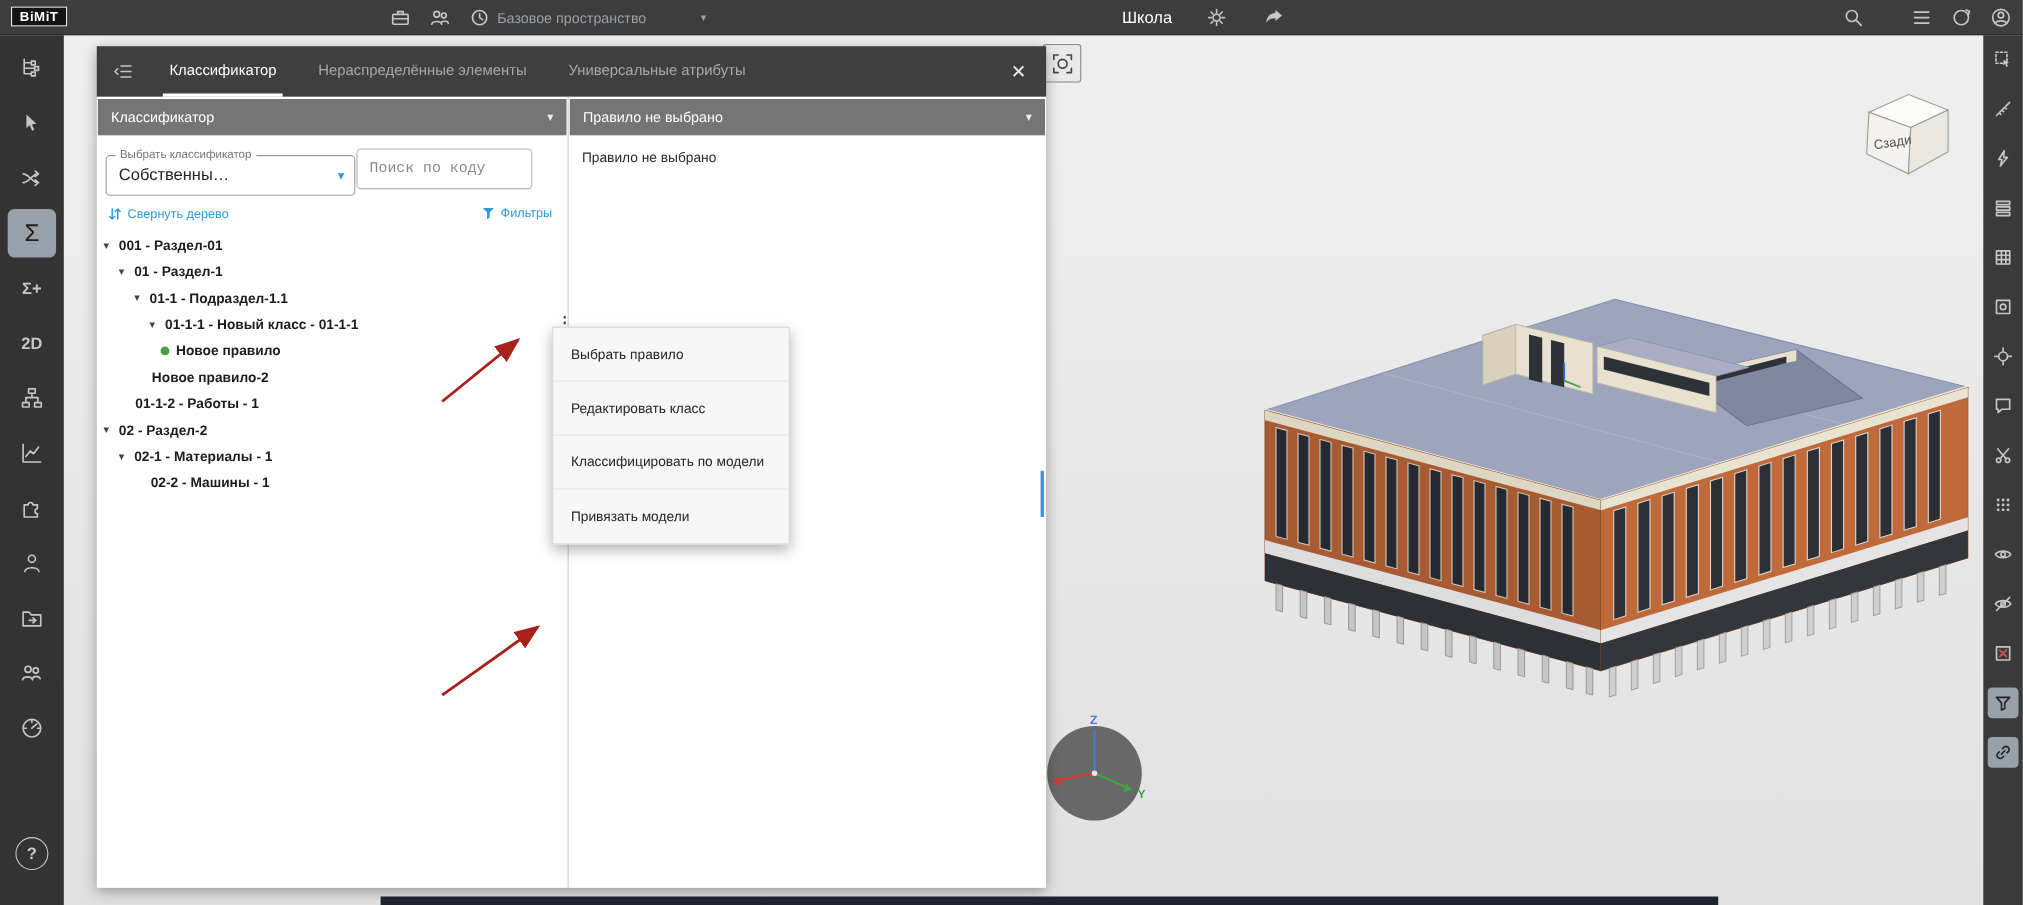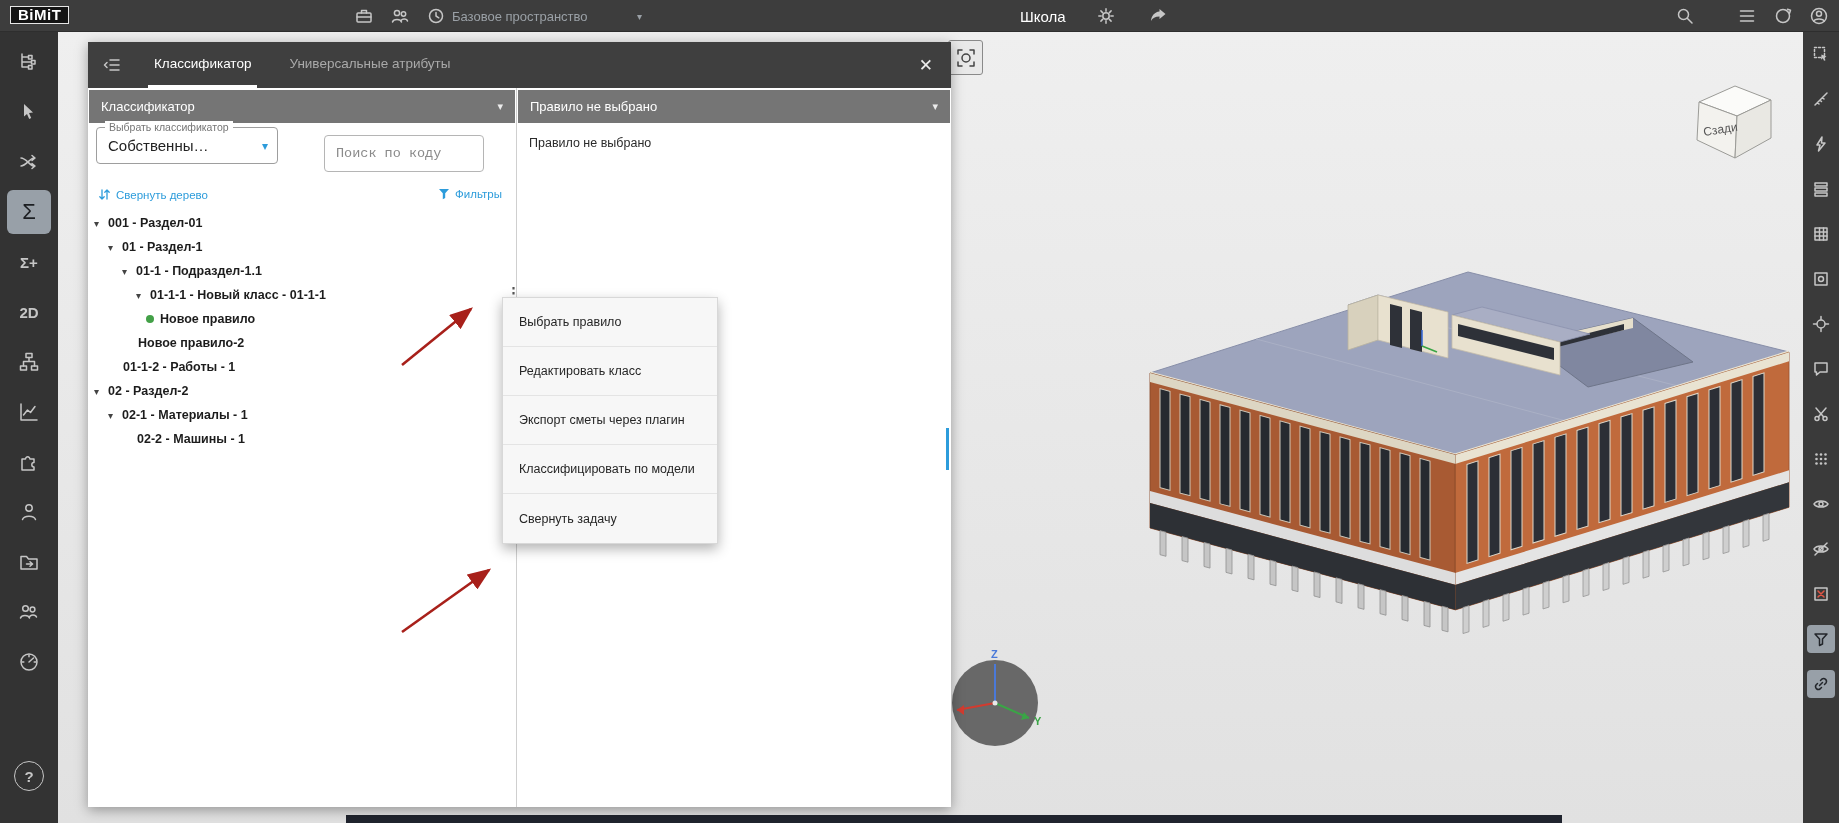--- a/index.html
+++ b/index.html
@@ -6,21 +6,21 @@
   html,body { background:#2b2b2b; }
   #app { position:relative; width:1839px; height:823px; overflow:hidden;
          font-family:"Liberation Sans", sans-serif; background:#e7e7e7; }
 
   svg.ic { fill:none; stroke:#c6c6c6; stroke-width:1.5; stroke-linecap:round; stroke-linejoin:round; display:block; }
 
   
   .topbar { position:absolute; left:0; top:0; width:1839px; height:32px; background:#3d3d3d;
             border-bottom:1px solid #2e2e2e; z-index:30; }
   .logo { position:absolute; left:10px; top:6px; border:1px solid #e6e6e6; background:#141414;
-          color:#fff; font-weight:bold; font-size:15px; line-height:16px; padding:0 7px; letter-spacing:.5px; }
+          color:#fff; font-weight:bold; font-size:12px; line-height:16px; padding:0 7px; letter-spacing:.5px; }
   .tb-g1 { position:absolute; left:352px; top:0; height:32px; display:flex; align-items:center; gap:12px; }
   .tb-ws { position:absolute; left:452px; top:0; width:190px; height:32px; display:flex; align-items:center;
            justify-content:space-between; color:#9aa0a6; font-size:13px; cursor:pointer; }
   .tb-ws .car { font-size:10px; }
   .tb-center { position:absolute; left:1020px; top:0; height:32px; display:flex; align-items:center; gap:28px; }
   .tb-title { color:#fff; font-size:15px; }
   .tb-right { position:absolute; right:8px; top:0; height:32px; display:flex; align-items:center; gap:12px; }
   .tb-btn { width:24px; height:24px; display:flex; align-items:center; justify-content:center; cursor:pointer; }
   .mr26 { margin-right:26px; }
 
@@ -61,21 +61,21 @@
          padding:0 6px; border-bottom:3px solid transparent; cursor:pointer; white-space:nowrap; }
   .tab.active { color:#fff; border-bottom-color:#fff; }
   .tclose { margin-left:auto; color:#ececec; font-size:17px; cursor:pointer; padding:0 4px; }
   .pbody { position:relative; height:719px; background:#fff; display:flex; }
   .col1 { position:relative; width:429px; border-right:1px solid #cfcfcf; }
   .col2 { position:relative; flex:1; }
   .phdr { margin:2px 1px 0 1px; height:33px; background:#757575; color:#fff; display:flex;
           align-items:center; padding:0 12px; font-size:13px; cursor:pointer; }
   .phdr .car { margin-left:auto; font-size:11px; color:#ececec; }
 
-  .selwrap { position:absolute; left:8px; top:39px; width:182px; height:37px; border:1px solid #9e9e9e;
+  .selwrap { position:absolute; left:8px; top:53px; width:227px; height:37px; border:1px solid #9e9e9e;
              border-radius:4px; cursor:pointer; background:#fff;padding-left:40px; }
   .selwrap .lbl { position:absolute; top:-7px; left:8px; background:#fff; padding:0 4px;
                   font-size:10.5px; color:#757575; white-space:nowrap; }
   .selwrap .val { position:absolute; left:11px; top:9px; font-size:15px; color:#222; }
   .selwrap .car { position:absolute; right:9px; top:11px; color:#2d9cdb; font-size:12px; }
   .searchin { position:absolute; left:236px; top:47px; width:160px; height:37px; border:1px solid #b5b5b5;
               border-radius:4px; font-size:13.5px; padding:0 11px; color:#333; outline:none;
               font-family:Liberation Mono, monospace; }
   .searchin::placeholder { color:#8a8a8a; }
   .linkL, .linkR { position:absolute; top:100px; color:#2d9cdb; font-size:11.5px; display:flex;
@@ -496,20 +496,21 @@
       </svg>
     </div>
   </div>
 
   <div class="panels">
     <div class="tabbar">
       <svg class="ic" width="20" height="20" viewBox="0 0 20 20" style="cursor:pointer;">
         <path d="M8 5h9M8 10h9M8 15h9M5 7.5 2.5 10 5 12.5"></path>
       </svg>
       <div class="tab active">Классификатор</div>
+      <div class="tab">Нераспределённые элементы</div>
       <div class="tab">Универсальные атрибуты</div>
       <div class="tclose">✕</div>
     </div>
     <div class="pbody">
 
       <div class="col1">
         <div class="phdr">
           <span>Классификатор</span>
           <span class="car">▾</span>
         </div>
@@ -581,23 +582,22 @@
         </div>
         <div class="empty">Правило не выбрано</div>
       </div>
       <div class="thumb"></div>
     </div>
   </div>
 
   <div class="cmenu">
     <div class="cm-item">Выбрать правило</div>
     <div class="cm-item">Редактировать класс</div>
-    <div class="cm-item">Экспорт сметы через плагин</div>
     <div class="cm-item">Классифицировать по модели</div>
-    <div class="cm-item">Свернуть задачу</div>
+    <div class="cm-item">Привязать модели</div>
   </div>
 
   <svg class="arrows" width="1839" height="823" viewBox="0 0 1839 823">
     <defs>
       <marker id="ah" markerWidth="9" markerHeight="7" refX="8" refY="3.5" orient="auto">
         <polygon points="0,0 9,3.5 0,7" fill="#a8201a"></polygon>
       </marker>
     </defs>
     <line x1="402" y1="365" x2="471" y2="309" stroke="#a8201a" stroke-width="2.6" marker-end="url(#ah)"></line>
     <line x1="402" y1="632" x2="489" y2="570" stroke="#a8201a" stroke-width="2.6" marker-end="url(#ah)"></line>

